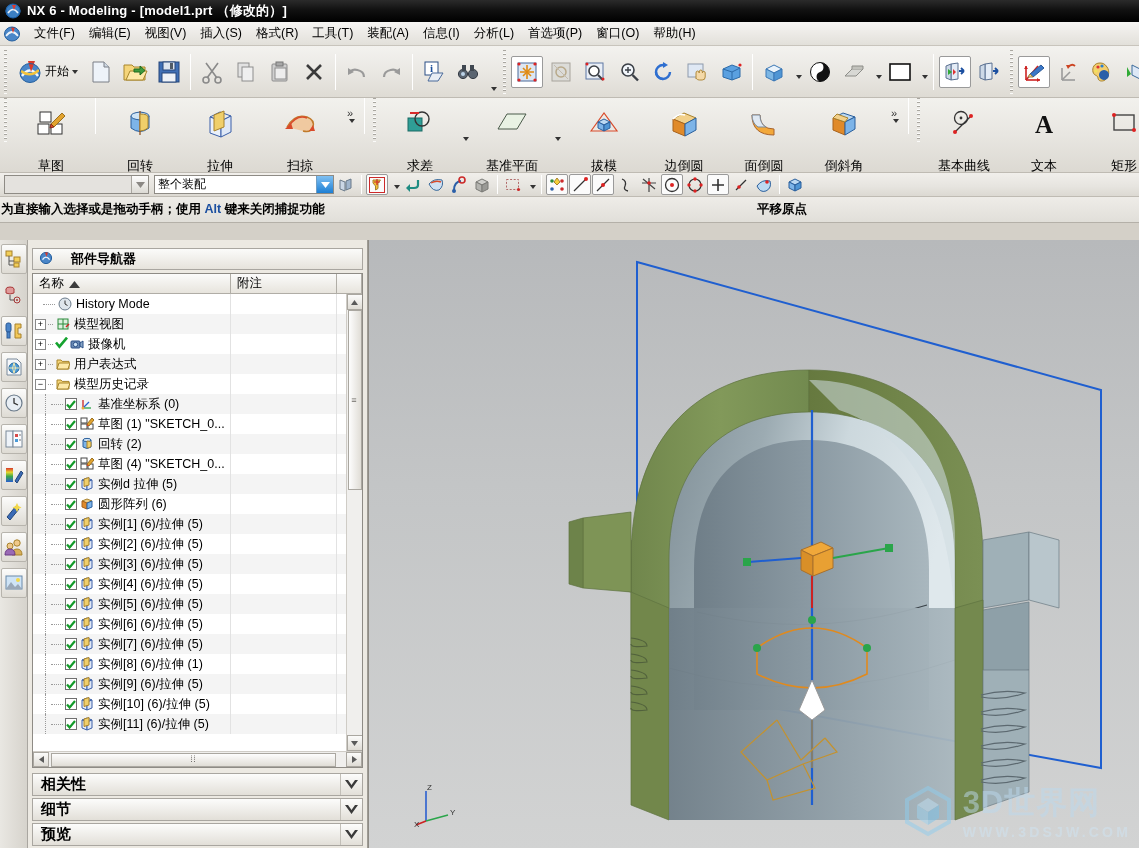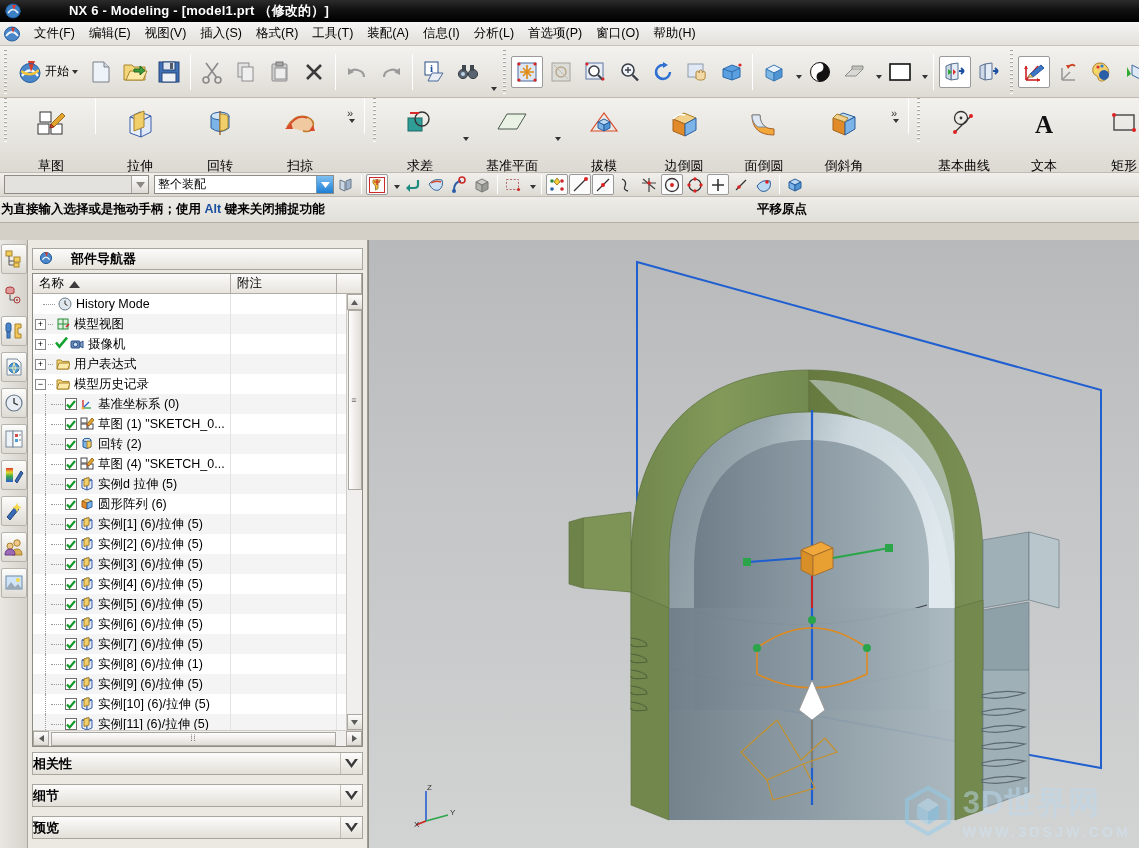--- a/index.html
+++ b/index.html
@@ -16,21 +16,21 @@
   .titlebar {
     height: 22px;
     background: linear-gradient(to bottom, #2b2b2b 0%, #111 45%, #000 100%);
     color: #fff;
     display: flex; align-items: center;
     padding-left: 4px;
     font-size: 13px;
     font-weight: bold;
   }
   .titlebar .tb-icon { width: 18px; height: 16px; margin-right: 5px; position: relative; }
-  .titlebar .tb-text { letter-spacing: .2px; text-shadow: 0 1px 0 #000; margin-left: 42px; }
+  .titlebar .tb-text { letter-spacing: .2px; text-shadow: 0 1px 0 #000; }
 
   
   .menubar {
     height: 24px;
     background: linear-gradient(to bottom, #f6f5f3 0%, #eceae6 50%, #e2e0da 100%);
     display: flex; align-items: center;
     border-bottom: 1px solid #c8c4bc;
     padding-left: 2px;
   }
   .menubar .mb-logo { width: 22px; height: 18px; margin-right: 3px; }
@@ -231,25 +231,25 @@
     height: 14px;
     background: linear-gradient(to bottom,#fdfdfd,#e0ddd6);
     border: 1px solid #aaa7a0;
     display: flex; align-items: center; justify-content: center;
   }
   .gripdots { font-size: 9px; color: #6e6b66; letter-spacing: 1px; }
 
   
   .sections { margin: 5px 4px 0 4px; }
   .section {
-    height: 23px; margin-bottom: 9px;
+    height: 23px; margin-bottom: 2px;
     background: linear-gradient(to bottom,#fcfcfb,#e2dfd8);
     border: 1px solid #a9a6a0;
     display: flex; align-items: center; justify-content: space-between;
-    font-weight: bold; font-size: 13px;
+    padding-left: 8px; font-weight: bold; font-size: 15px;
   }
   .section .chev {
     width: 22px; height: 21px; border-left: 1px solid #c2bfb8;
     display: flex; align-items: center; justify-content: center;
   }
 
   
   .graphics {
     flex: 1; position: relative; overflow: hidden;
     background: linear-gradient(to bottom, #b7b9bb 0%, #c3c5c6 40%, #d2d3d3 100%);
@@ -579,38 +579,38 @@
         <span class="rtext">草图</span>
       </div>
     </div>
 
     <div class="tsep"></div>
 
     <div class="rgroup">
       <div class="rbtn">
         <span class="ricon">
           <svg width="34" height="30" viewBox="0 0 34 30">
+            <path d="M8 7 q9 -5 18 0 l0 12 q-9 7 -18 0 z" fill="#7db4e8" stroke="#2a5f9c"></path>
+            <path d="M17 3 q9 1 9 4 q0 3 -9 4 q-9 -1 -9 -4 q0 -3 9 -4z" fill="#cfe4f6" stroke="#2a5f9c"></path>
+            <path d="M17 2 L17 26" stroke="#8a4a1a" stroke-width="1.2"></path>
+            <path d="M17 5 q8 0 8 3 l0 11 q-4 3 -8 3z" fill="#f0cf6a" stroke="#a8822c"></path>
+          </svg>
+        </span>
+        <span class="rtext">回转</span>
+      </div>
+      <div class="rbtn">
+        <span class="ricon">
+          <svg width="34" height="30" viewBox="0 0 34 30">
             <path d="M7 8 L17 3 L28 7 L18 12 Z" fill="none" stroke="#3a5fa8"></path>
             <path d="M7 8 L7 24 L18 28 L18 12 Z" fill="#eaf0fa" stroke="#3a5fa8"></path>
             <path d="M18 12 L28 7 L28 23 L18 28 Z" fill="#dfe8f6" stroke="#3a5fa8"></path>
             <path d="M11 6 L21 2 L21 18 L11 22 Z" fill="#f0cf6a" stroke="#a8822c"></path>
           </svg>
         </span>
         <span class="rtext">拉伸</span>
-      </div>
-      <div class="rbtn">
-        <span class="ricon">
-          <svg width="34" height="30" viewBox="0 0 34 30">
-            <path d="M8 7 q9 -5 18 0 l0 12 q-9 7 -18 0 z" fill="#7db4e8" stroke="#2a5f9c"></path>
-            <path d="M17 3 q9 1 9 4 q0 3 -9 4 q-9 -1 -9 -4 q0 -3 9 -4z" fill="#cfe4f6" stroke="#2a5f9c"></path>
-            <path d="M17 2 L17 26" stroke="#8a4a1a" stroke-width="1.2"></path>
-            <path d="M17 5 q8 0 8 3 l0 11 q-4 3 -8 3z" fill="#f0cf6a" stroke="#a8822c"></path>
-          </svg>
-        </span>
-        <span class="rtext">回转</span>
       </div>
       <div class="rbtn">
         <span class="ricon">
           <svg width="34" height="30" viewBox="0 0 34 30">
             <path d="M4 18 q8 -14 20 -10 q8 3 6 10 q-2 6 -10 4" fill="#f0c9a0" stroke="#c07a2a" stroke-width="1.4"></path>
             <path d="M6 17 q8 -12 18 -8" fill="none" stroke="#d94a2a" stroke-width="1.6"></path>
             <path d="M2 20 L8 14 L10 20 Z" fill="#d94a2a"></path>
             <path d="M26 22 L30 16 L32 22 Z" fill="#d94a2a"></path>
           </svg>
         </span>

